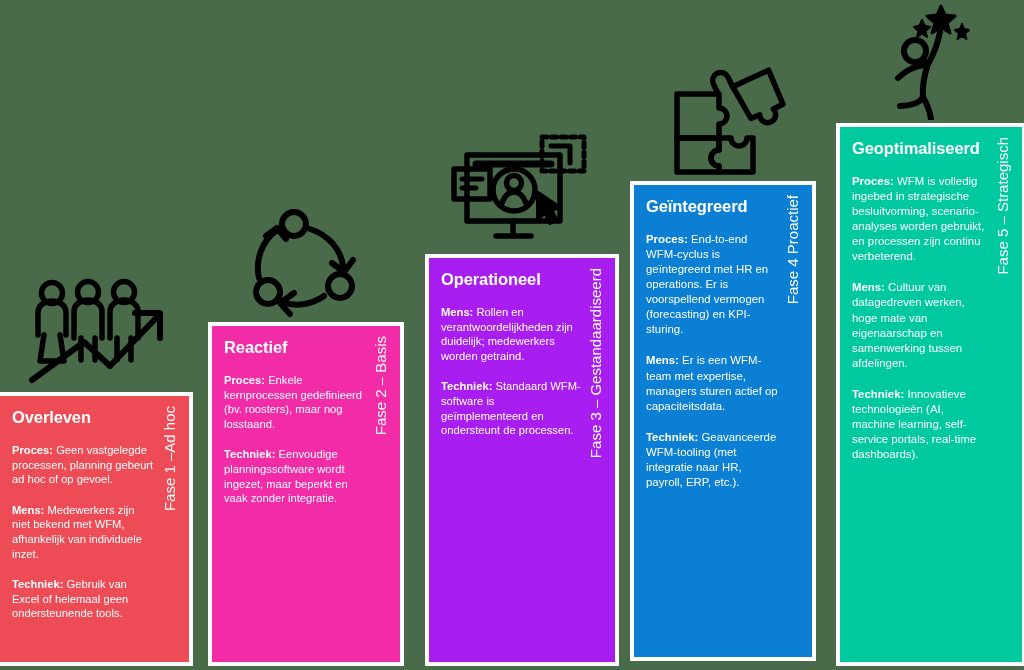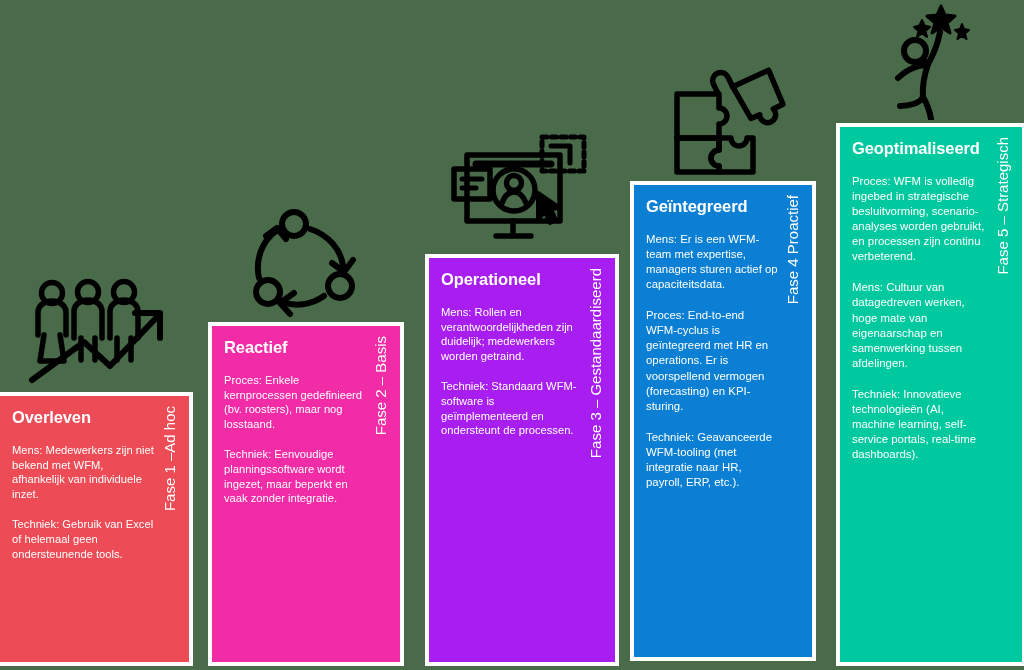--- a/index.html
+++ b/index.html
@@ -46,21 +46,21 @@
   }
 
   .col-body {
     color: #ffffff;
     font-size: 11.2px;
     line-height: 1.30;
   }
 
   .para { margin-bottom: 16px; }
   .para:last-child { margin-bottom: 0; }
-  .para b { font-weight: normal; }
+  .para b { font-weight: bold; }
 
   .phase-label {
     position: absolute;
     top: 10px;
     right: 2px;
     width: 26px;
     color: #ffffff;
     font-size: 15px;
     font-weight: normal;
     writing-mode: vertical-rl;
@@ -192,20 +192,23 @@
 
       <path d="M40 60 C44 59 48 60 50 62"></path>
     </svg>
   </div>
 
   <div class="stair-col" id="col-1" style="background: rgb(237, 75, 85);">
     <div class="col-inner">
       <div class="col-title">Overleven</div>
       <div class="col-body">
         <div class="para">
+          <b>Proces:</b><span> Geen vastgelegde processen, planning gebeurt ad hoc of op gevoel.</span>
+        </div>
+        <div class="para">
           <b>Mens:</b><span> Medewerkers zijn niet bekend met WFM, afhankelijk van individuele inzet.</span>
         </div>
         <div class="para">
           <b>Techniek:</b><span> Gebruik van Excel of helemaal geen ondersteunende tools.</span>
         </div>
       </div>
       <div class="phase-label">Fase 1 –Ad hoc</div>
     </div>
   </div>
 
@@ -237,26 +240,26 @@
       </div>
       <div class="phase-label">Fase 3 – Gestandaardiseerd</div>
     </div>
   </div>
 
   <div class="stair-col" id="col-4" style="background: rgb(11, 127, 212);">
     <div class="col-inner">
       <div class="col-title">Geïntegreerd</div>
       <div class="col-body">
         <div class="para">
+          <b>Proces:</b><span> End-to-end WFM-cyclus is geïntegreerd met HR en operations. Er is voorspellend vermogen (forecasting) en KPI-sturing.</span>
+        </div>
+        <div class="para">
           <b>Mens:</b><span> Er is een WFM-team met expertise, managers sturen actief op capaciteitsdata.</span>
         </div>
         <div class="para">
-          <b>Proces:</b><span> End-to-end WFM-cyclus is geïntegreerd met HR en operations. Er is voorspellend vermogen (forecasting) en KPI-sturing.</span>
-        </div>
-        <div class="para">
           <b>Techniek:</b><span> Geavanceerde WFM-tooling (met integratie naar HR, payroll, ERP, etc.).</span>
         </div>
       </div>
       <div class="phase-label">Fase 4 Proactief</div>
     </div>
   </div>
 
   <div class="stair-col" id="col-5" style="background: rgb(0, 201, 160);">
     <div class="col-inner">
       <div class="col-title">Geoptimaliseerd</div>

